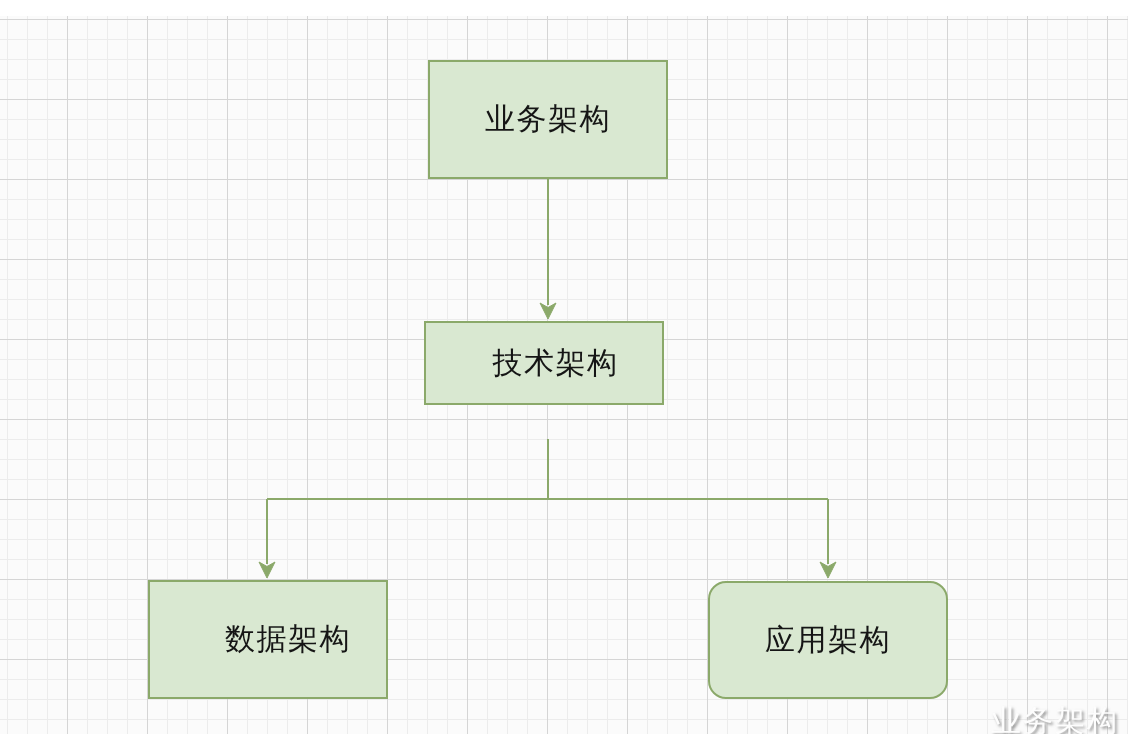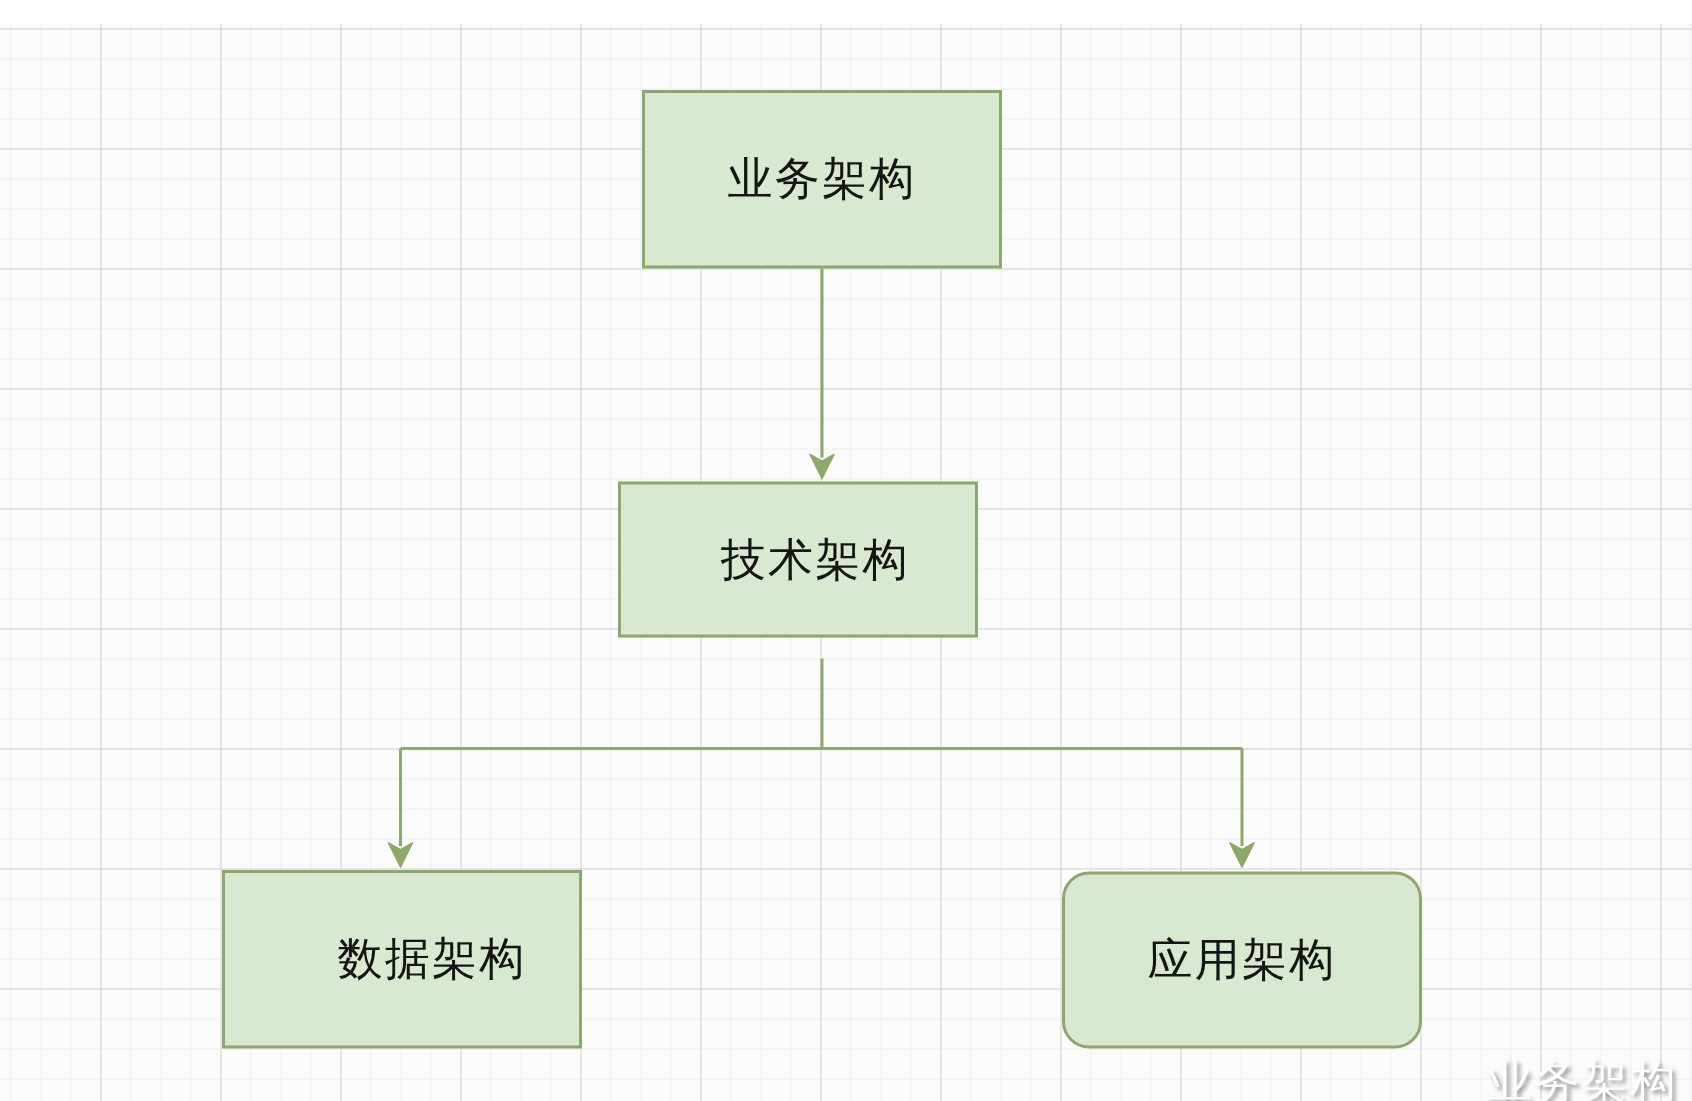--- a/index.html
+++ b/index.html
@@ -56,21 +56,21 @@
     border: 2px solid var(--node-border);
     display: flex;
     align-items: center;
     justify-content: center;
     font-size: 30px;
     letter-spacing: 1.5px;
     color: var(--text);
     cursor: default;
   }
   .node-business    { left: 428px; top: 44px;  }
-  .node-technical   { left: 412px; top: 305px; height: 104px; padding-left: 23px; }
+  .node-technical   { left: 424px; top: 305px; height: 84px; padding-left: 23px; }
   .node-data        { left: 148px; top: 564px; padding-left: 40px; }
   .node-application { left: 708px; top: 565px; height: 118px; border-radius: 18px; }
 
   .watermark {
     position: absolute;
     right: 9px;
     bottom: 8px;
     font-size: 30px;
     letter-spacing: 2px;
     color: #fdfdfd;

